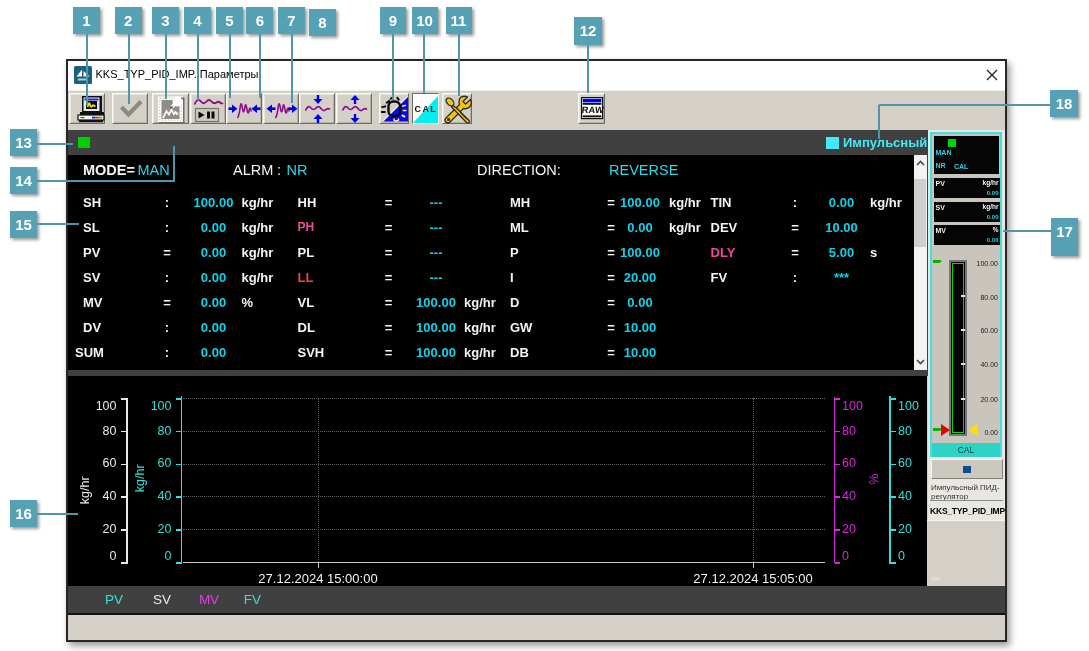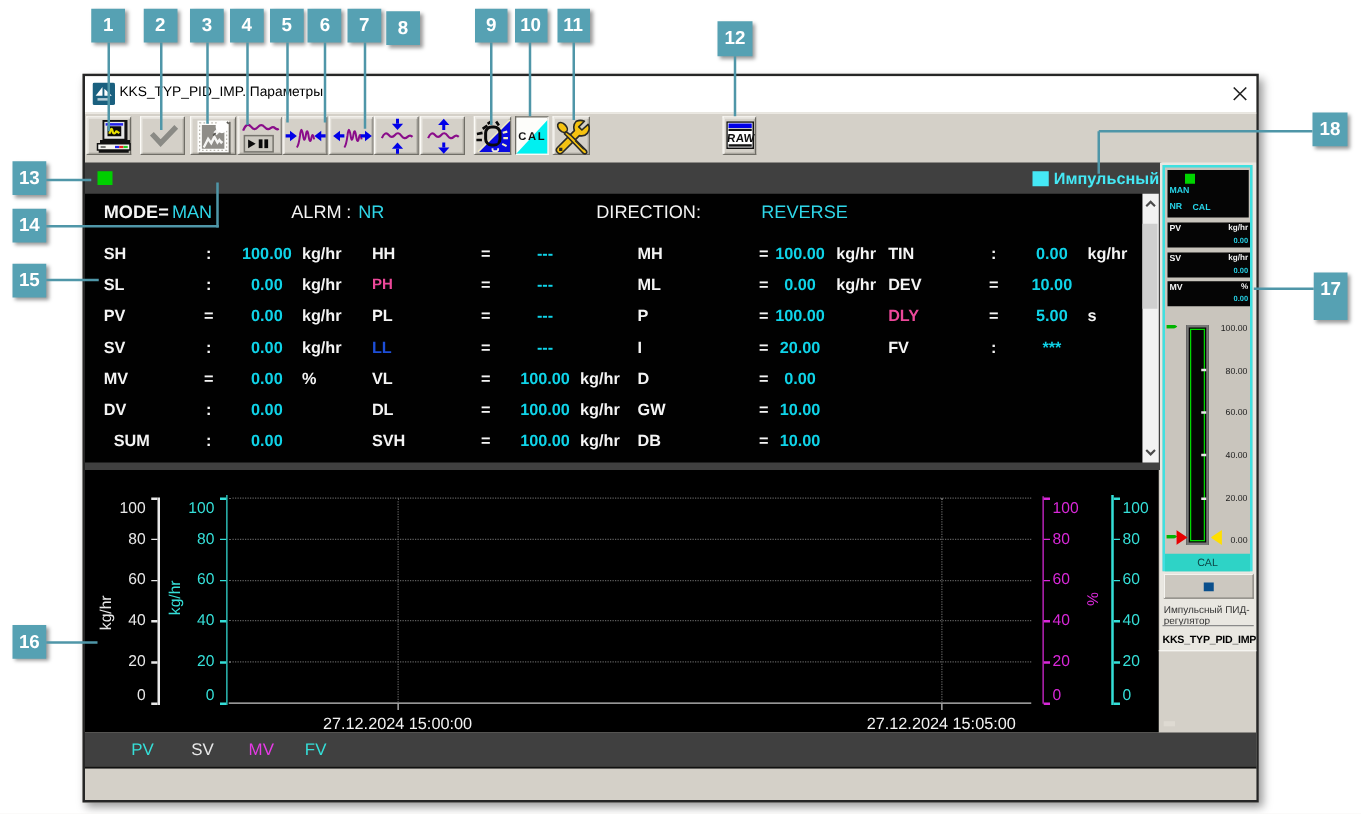--- a/index.html
+++ b/index.html
@@ -209,21 +209,21 @@
 <div style="left:611px;top:244.0px;height:17px;line-height:17px;font-size:13px;color:#f4f4f4;font-weight:bold;white-space:nowrap;transform:translateX(-50%);">=</div>
 <div style="left:640px;top:244.0px;height:17px;line-height:17px;font-size:13px;color:#0fd3e8;font-weight:bold;white-space:nowrap;transform:translateX(-50%);">100.00</div>
 <div style="left:710.5px;top:244.0px;height:17px;line-height:17px;font-size:13px;color:#ec4899;font-weight:bold;white-space:nowrap;">DLY</div>
 <div style="left:795px;top:244.0px;height:17px;line-height:17px;font-size:13px;color:#f4f4f4;font-weight:bold;white-space:nowrap;transform:translateX(-50%);">=</div>
 <div style="left:841.5px;top:244.0px;height:17px;line-height:17px;font-size:13px;color:#0fd3e8;font-weight:bold;white-space:nowrap;transform:translateX(-50%);">5.00</div>
 <div style="left:870px;top:244.0px;height:17px;line-height:17px;font-size:13px;color:#f4f4f4;font-weight:bold;white-space:nowrap;">s</div>
 <div style="left:83px;top:269.0px;height:17px;line-height:17px;font-size:13px;color:#f4f4f4;font-weight:bold;white-space:nowrap;">SV</div>
 <div style="left:167px;top:269.0px;height:17px;line-height:17px;font-size:13px;color:#f4f4f4;font-weight:bold;white-space:nowrap;transform:translateX(-50%);">:</div>
 <div style="left:213.5px;top:269.0px;height:17px;line-height:17px;font-size:13px;color:#0fd3e8;font-weight:bold;white-space:nowrap;transform:translateX(-50%);">0.00</div>
 <div style="left:241.5px;top:269.0px;height:17px;line-height:17px;font-size:13px;color:#f4f4f4;font-weight:bold;white-space:nowrap;">kg/hr</div>
-<div style="left:297.5px;top:269.0px;height:17px;line-height:17px;font-size:13px;color:#1d4ed8;font-weight:bold;white-space:nowrap;">LL</div>
+<div style="left:297.5px;top:269.0px;height:17px;line-height:17px;font-size:13px;color:#ef4444;font-weight:bold;white-space:nowrap;">LL</div>
 <div style="left:388.5px;top:269.0px;height:17px;line-height:17px;font-size:13px;color:#f4f4f4;font-weight:bold;white-space:nowrap;transform:translateX(-50%);">=</div>
 <div style="left:436px;top:269.0px;height:17px;line-height:17px;font-size:13px;color:#0fd3e8;font-weight:bold;white-space:nowrap;transform:translateX(-50%);">---</div>
 <div style="left:510px;top:269.0px;height:17px;line-height:17px;font-size:13px;color:#f4f4f4;font-weight:bold;white-space:nowrap;">I</div>
 <div style="left:611px;top:269.0px;height:17px;line-height:17px;font-size:13px;color:#f4f4f4;font-weight:bold;white-space:nowrap;transform:translateX(-50%);">=</div>
 <div style="left:640px;top:269.0px;height:17px;line-height:17px;font-size:13px;color:#0fd3e8;font-weight:bold;white-space:nowrap;transform:translateX(-50%);">20.00</div>
 <div style="left:710.5px;top:269.0px;height:17px;line-height:17px;font-size:13px;color:#f4f4f4;font-weight:bold;white-space:nowrap;">FV</div>
 <div style="left:795px;top:269.0px;height:17px;line-height:17px;font-size:13px;color:#f4f4f4;font-weight:bold;white-space:nowrap;transform:translateX(-50%);">:</div>
 <div style="left:841.5px;top:269.0px;height:17px;line-height:17px;font-size:13px;color:#0fd3e8;font-weight:bold;white-space:nowrap;transform:translateX(-50%);">***</div>
 <div style="left:83px;top:294.0px;height:17px;line-height:17px;font-size:13px;color:#f4f4f4;font-weight:bold;white-space:nowrap;">MV</div>
 <div style="left:167px;top:294.0px;height:17px;line-height:17px;font-size:13px;color:#f4f4f4;font-weight:bold;white-space:nowrap;transform:translateX(-50%);">=</div>
@@ -239,21 +239,21 @@
 <div style="left:83px;top:319.0px;height:17px;line-height:17px;font-size:13px;color:#f4f4f4;font-weight:bold;white-space:nowrap;">DV</div>
 <div style="left:167px;top:319.0px;height:17px;line-height:17px;font-size:13px;color:#f4f4f4;font-weight:bold;white-space:nowrap;transform:translateX(-50%);">:</div>
 <div style="left:213.5px;top:319.0px;height:17px;line-height:17px;font-size:13px;color:#0fd3e8;font-weight:bold;white-space:nowrap;transform:translateX(-50%);">0.00</div>
 <div style="left:297.5px;top:319.0px;height:17px;line-height:17px;font-size:13px;color:#f4f4f4;font-weight:bold;white-space:nowrap;">DL</div>
 <div style="left:388.5px;top:319.0px;height:17px;line-height:17px;font-size:13px;color:#f4f4f4;font-weight:bold;white-space:nowrap;transform:translateX(-50%);">=</div>
 <div style="left:436px;top:319.0px;height:17px;line-height:17px;font-size:13px;color:#0fd3e8;font-weight:bold;white-space:nowrap;transform:translateX(-50%);">100.00</div>
 <div style="left:464px;top:319.0px;height:17px;line-height:17px;font-size:13px;color:#f4f4f4;font-weight:bold;white-space:nowrap;">kg/hr</div>
 <div style="left:510px;top:319.0px;height:17px;line-height:17px;font-size:13px;color:#f4f4f4;font-weight:bold;white-space:nowrap;">GW</div>
 <div style="left:611px;top:319.0px;height:17px;line-height:17px;font-size:13px;color:#f4f4f4;font-weight:bold;white-space:nowrap;transform:translateX(-50%);">=</div>
 <div style="left:640px;top:319.0px;height:17px;line-height:17px;font-size:13px;color:#0fd3e8;font-weight:bold;white-space:nowrap;transform:translateX(-50%);">10.00</div>
-<div style="left:91px;top:344.0px;height:17px;line-height:17px;font-size:13px;color:#f4f4f4;font-weight:bold;white-space:nowrap;">SUM</div>
+<div style="left:75px;top:344.0px;height:17px;line-height:17px;font-size:13px;color:#f4f4f4;font-weight:bold;white-space:nowrap;">SUM</div>
 <div style="left:167px;top:344.0px;height:17px;line-height:17px;font-size:13px;color:#f4f4f4;font-weight:bold;white-space:nowrap;transform:translateX(-50%);">:</div>
 <div style="left:213.5px;top:344.0px;height:17px;line-height:17px;font-size:13px;color:#0fd3e8;font-weight:bold;white-space:nowrap;transform:translateX(-50%);">0.00</div>
 <div style="left:297.5px;top:344.0px;height:17px;line-height:17px;font-size:13px;color:#f4f4f4;font-weight:bold;white-space:nowrap;">SVH</div>
 <div style="left:388.5px;top:344.0px;height:17px;line-height:17px;font-size:13px;color:#f4f4f4;font-weight:bold;white-space:nowrap;transform:translateX(-50%);">=</div>
 <div style="left:436px;top:344.0px;height:17px;line-height:17px;font-size:13px;color:#0fd3e8;font-weight:bold;white-space:nowrap;transform:translateX(-50%);">100.00</div>
 <div style="left:464px;top:344.0px;height:17px;line-height:17px;font-size:13px;color:#f4f4f4;font-weight:bold;white-space:nowrap;">kg/hr</div>
 <div style="left:510px;top:344.0px;height:17px;line-height:17px;font-size:13px;color:#f4f4f4;font-weight:bold;white-space:nowrap;">DB</div>
 <div style="left:611px;top:344.0px;height:17px;line-height:17px;font-size:13px;color:#f4f4f4;font-weight:bold;white-space:nowrap;transform:translateX(-50%);">=</div>
 <div style="left:640px;top:344.0px;height:17px;line-height:17px;font-size:13px;color:#0fd3e8;font-weight:bold;white-space:nowrap;transform:translateX(-50%);">10.00</div>
 <div style="left:913.5px;top:155px;width:13px;height:215px;background:#f2f2f2;"></div>

